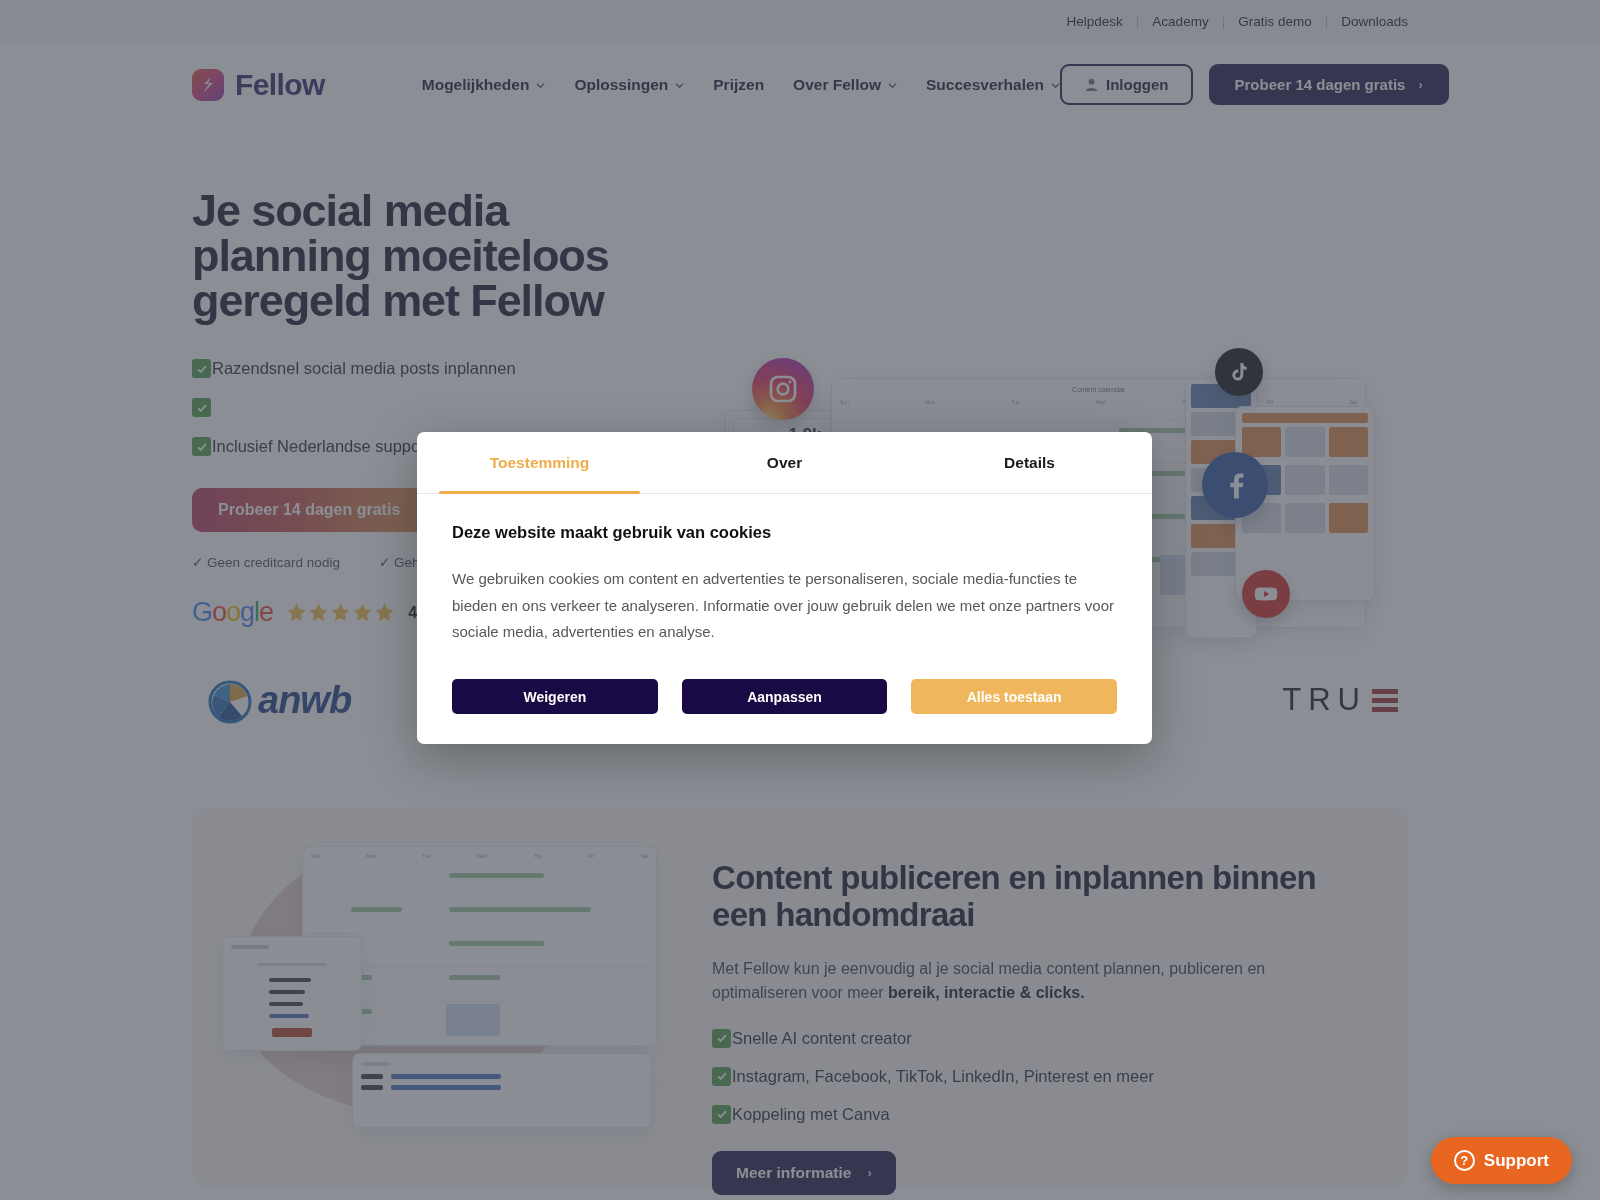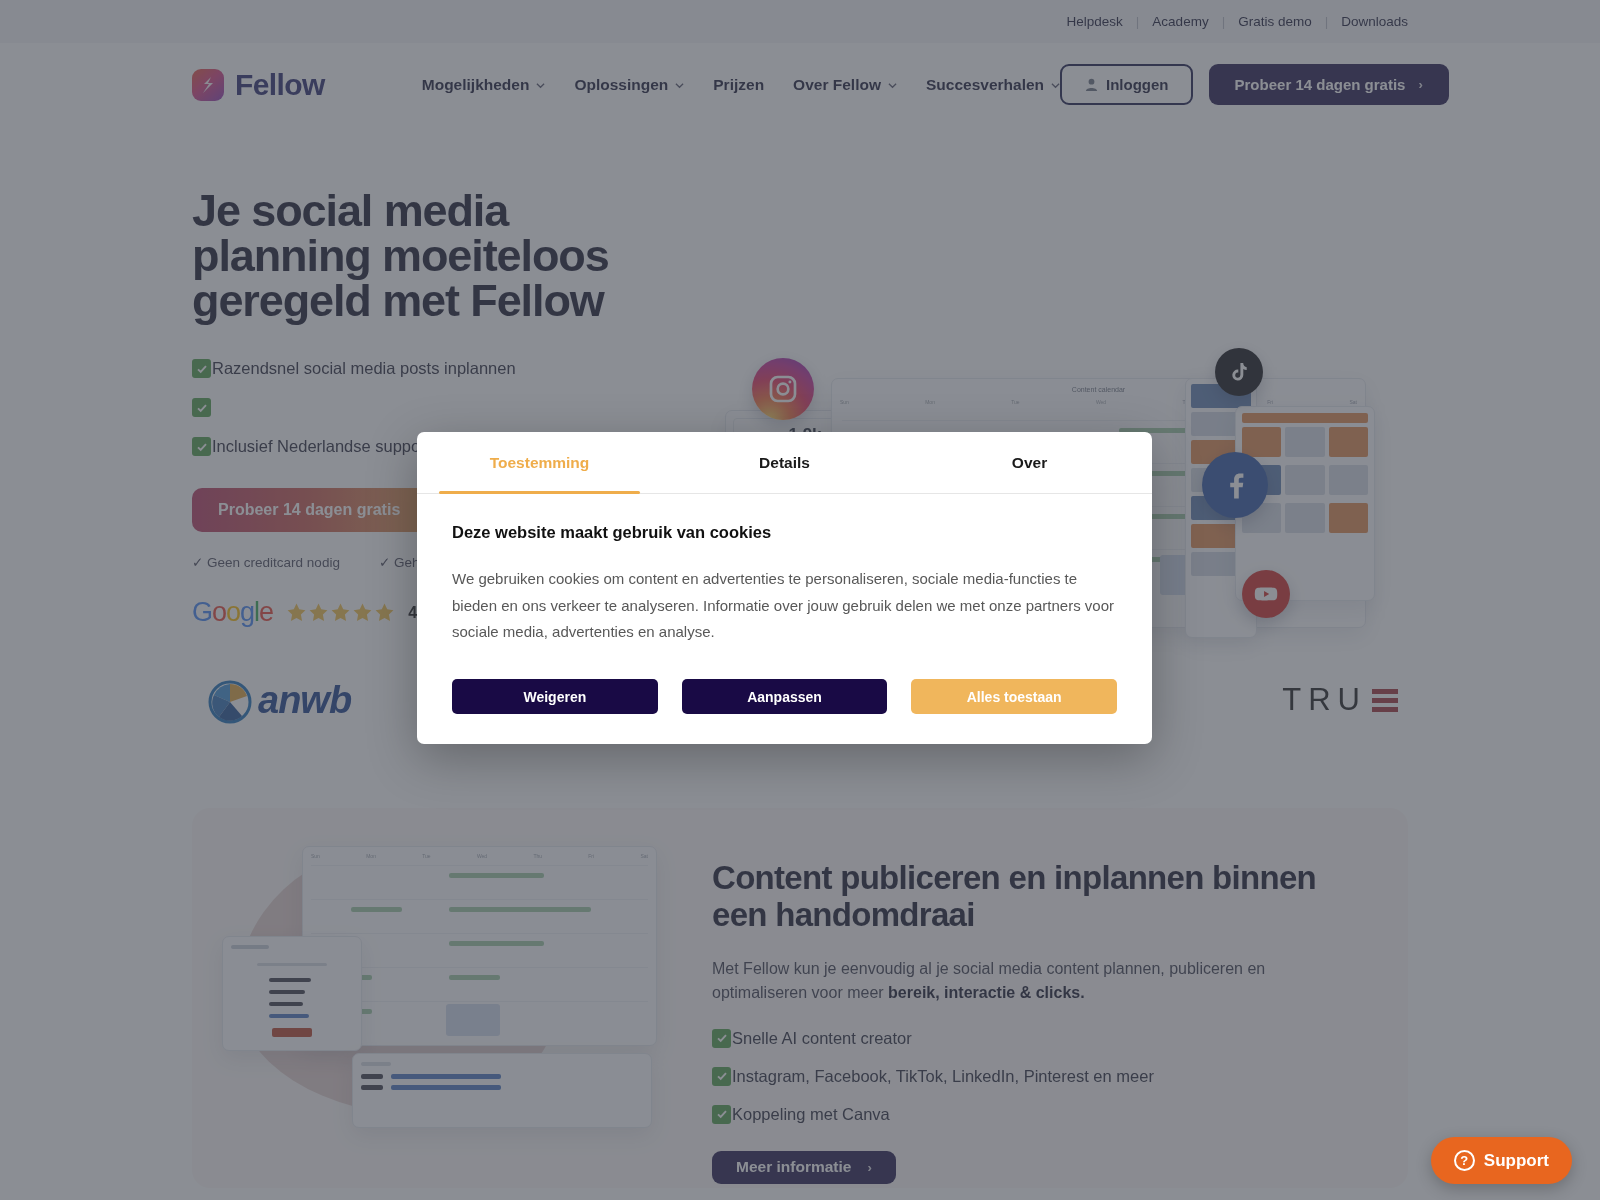--- a/index.html
+++ b/index.html
@@ -191,21 +191,21 @@
     font-size: 33px; line-height: 1.12; font-weight: 700;
     color: #18182f; letter-spacing: -0.7px; max-width: 610px;
   }
   .feature-desc { margin-top: 23px; font-size: 16px; line-height: 1.5; color: #3c3c4d; max-width: 660px; }
   .feature-desc b { color: #18182f; }
   .feature-bullets { margin-top: 24px; display: flex; flex-direction: column; gap: 19px; }
   .btn-more {
     margin-top: 27px;
     display: inline-flex; align-items: center; gap: 16px;
     background: #241a4e; color: #fff; border-radius: 9px;
-    padding: 0 24px; height: 33px; font-size: 15.5px; font-weight: 700; cursor: pointer;
+    padding: 0 24px; height: 44px; font-size: 15.5px; font-weight: 700; cursor: pointer;
   }
 
   
   .support {
     position: absolute; right: 28px; bottom: 16px; z-index: 60;
     display: flex; align-items: center; gap: 9px;
     background: #e8661f; color: #fff; border-radius: 24px;
     padding: 0 23px; height: 47px; font-size: 17px; font-weight: 700;
     box-shadow: 0 5px 16px rgba(0,0,0,.22); cursor: pointer;
   }
@@ -605,24 +605,24 @@
 </div>
 
 <div id="overlay"></div>
 
 <div class="modal">
   <div class="modal-tabs">
     <div class="tab active">
       <span>Toestemming</span>
     </div>
     <div class="tab">
+      <span>Over</span>
+    </div>
+    <div class="tab">
       <span>Details</span>
-    </div>
-    <div class="tab">
-      <span>Over</span>
     </div>
   </div>
   <div class="modal-body">
     <div class="modal-h">Deze website maakt gebruik van cookies</div>
     <div class="modal-p">We gebruiken cookies om content en advertenties te personaliseren, sociale media-functies te bieden en ons verkeer te analyseren. Informatie over jouw gebruik delen we met onze partners voor sociale media, advertenties en analyse.</div>
   </div>
   <div class="modal-actions">
     <button class="m-btn m-dark">Weigeren</button>
     <button class="m-btn m-dark">Aanpassen</button>
     <button class="m-btn m-amber">Alles toestaan</button>

